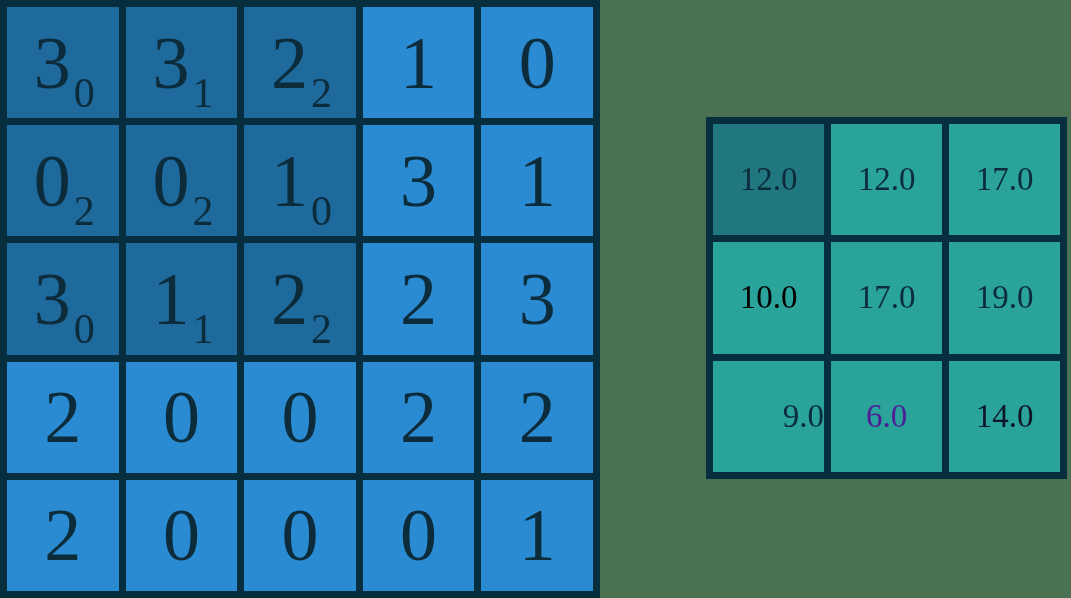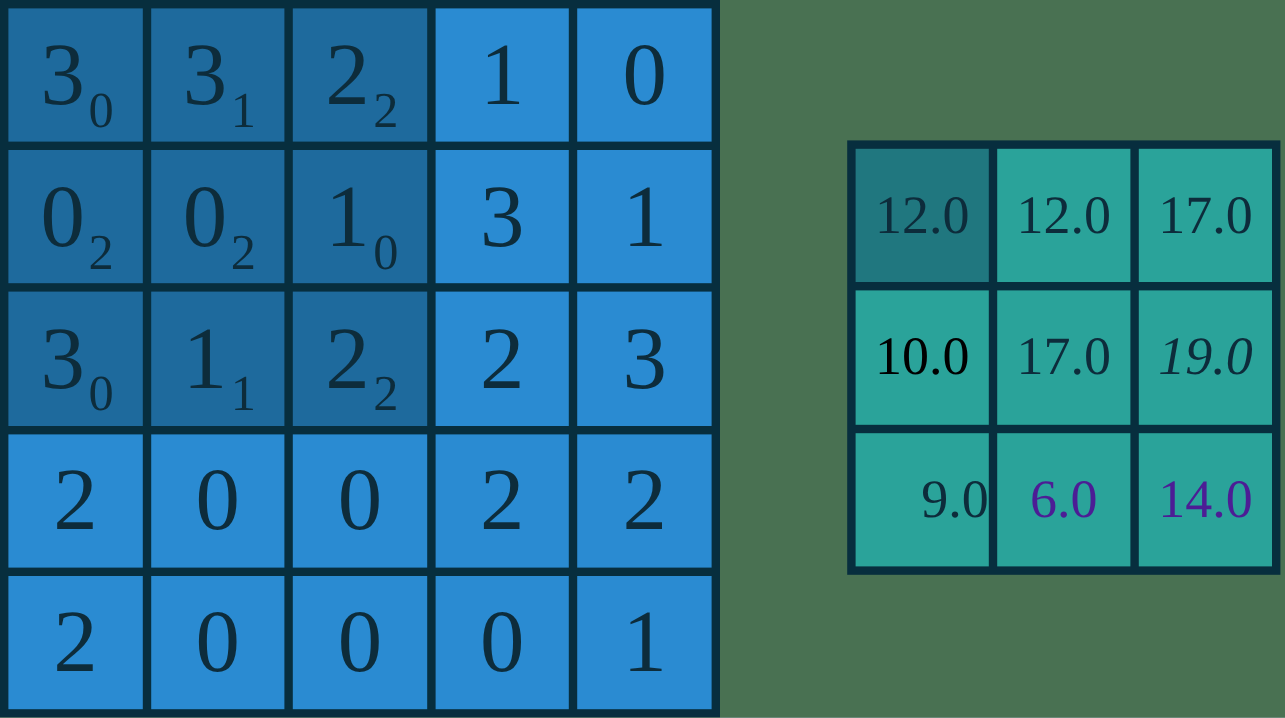--- a/index.html
+++ b/index.html
@@ -43,21 +43,21 @@
     line-height: 1;
   }
   .cell .main {
     font-size: 74px;
   }
   .cell .sub {
     font-size: 42px;
     transform: translate(3px, 30px);
   }
   #output-grid .cell .main {
-    font-size: 45px;
+    font-size: 33px;
   }
 </style>
 </head>
 <body>
 
 <div id="canvas" style="background: rgb(73, 113, 82);">
   <div id="input-grid" class="grid" style="background: rgb(7, 46, 62);">
       <div class="cell" style="background: rgb(30, 106, 157); color: rgb(13, 44, 59);">
         <span class="main">3</span>
         <span class="sub">0</span>
@@ -152,26 +152,26 @@
       </div>
       <div class="cell" style="background: rgb(42, 163, 154); color: rgb(13, 44, 59);">
         <span class="main">17.0</span>
       </div>
       <div class="cell" style="background: rgb(42, 163, 154); color: #000000;">
         <span class="main">10.0</span>
       </div>
       <div class="cell" style="background: rgb(42, 163, 154); color: rgb(13, 44, 59);">
         <span class="main">17.0</span>
       </div>
-      <div class="cell" style="background: rgb(42, 163, 154); color: rgb(13, 44, 59); font-style: italic;">
+      <div class="cell" style="background: rgb(42, 163, 154); color: rgb(13, 44, 59);">
         <span class="main">19.0</span>
       </div>
       <div class="cell" style="background: rgb(42, 163, 154); color: rgb(13, 44, 59); justify-content: flex-end;">
         <span class="main">9.0</span>
       </div>
       <div class="cell" style="background: rgb(42, 163, 154); color: #4c1d95;">
         <span class="main">6.0</span>
       </div>
-      <div class="cell" style="background: rgb(42, 163, 154); color: #4c1d95;">
+      <div class="cell" style="background: rgb(42, 163, 154); color: #0f172a;">
         <span class="main">14.0</span>
       </div>
     </div>
 </div>
 
 </body></html>

